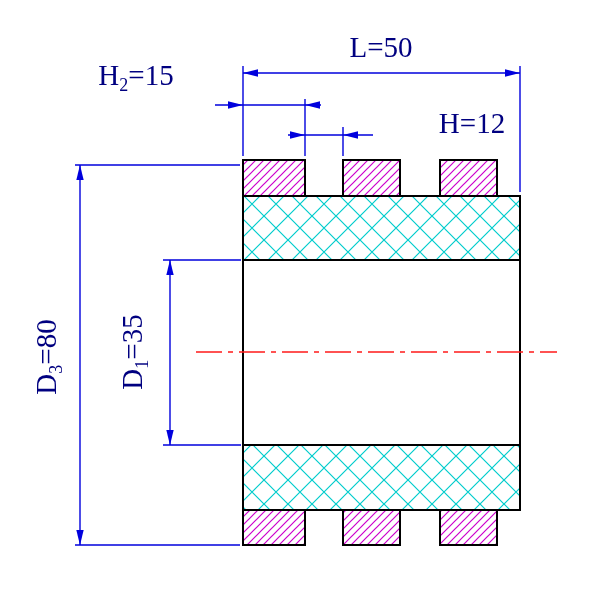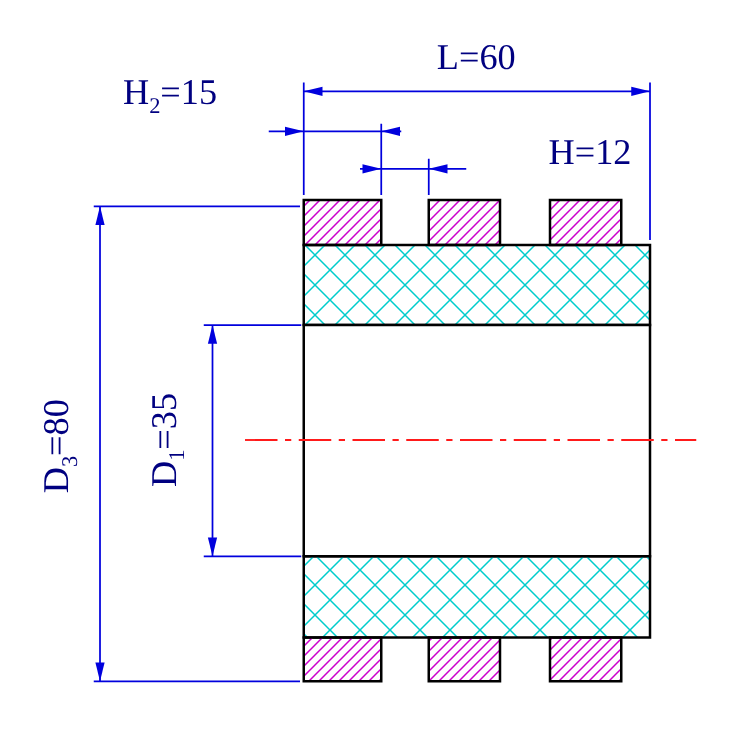--- a/index.html
+++ b/index.html
@@ -138,21 +138,21 @@
       <line class="ext" x1="163" y1="445" x2="241" y2="445"></line>
       <line class="dim" x1="170" y1="260" x2="170" y2="445"></line>
       <polygon class="arrow" points="170,260 166.3,275 173.7,275"></polygon>
       <polygon class="arrow" points="170,445 166.3,430 173.7,430"></polygon>
     </g>
 
     <line class="center" x1="196" y1="352" x2="557" y2="352"></line>
   </svg>
 
   <div class="dim-label" style="left:381px; top:47px;">
-    <span>L=60</span>
+    <span>L=50</span>
   </div>
 
   <div class="dim-label" style="left:136px; top:75px;">
     <span>H</span><sub>2</sub><span>=15</span>
   </div>
 
   <div class="dim-label" style="left:424px; top:123px;margin-left:48px;">
     <span>H=12</span>
   </div>
 

